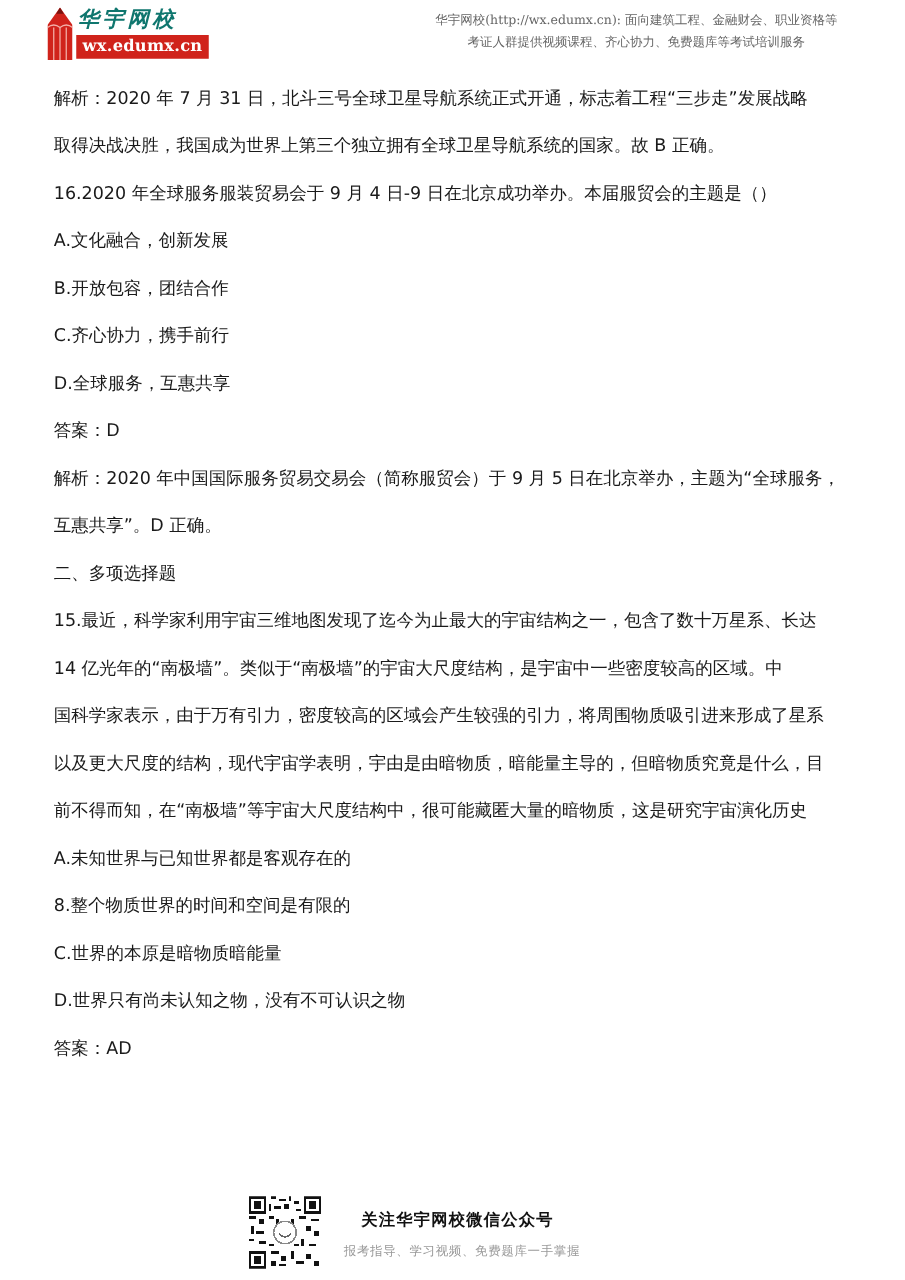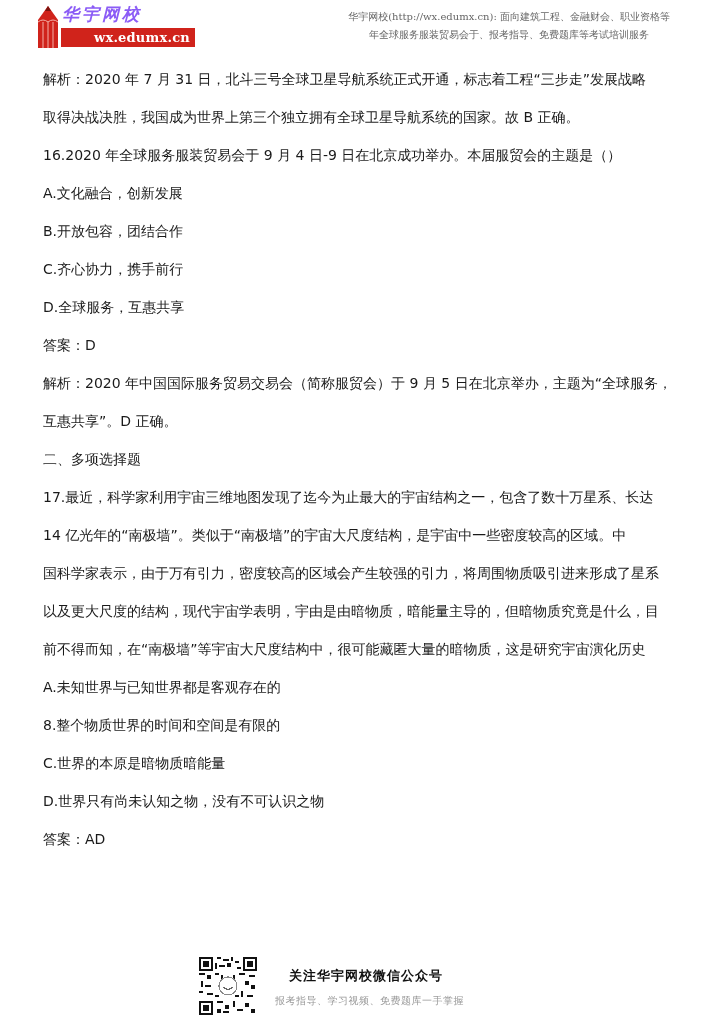--- a/index.html
+++ b/index.html
@@ -7,28 +7,28 @@
     width: 724px; height: 1024px; position: relative; overflow: hidden;
     font-family: "DejaVu Sans", "Liberation Sans", sans-serif;
     color: #1a1a1a;
   }
   
   .header { position: absolute; left: 0; top: 0; width: 724px; height: 52px; }
   .logo { position: absolute; left: 38px; top: 6px; width: 130px; height: 42px; }
   .logo-pencil { position: absolute; left: 0; top: 0; width: 20px; height: 42px; }
   .logo-title {
     position: absolute; left: 24px; top: 0px; height: 20px; line-height: 20px;
-    font-family: Liberation Mono, monospace; font-weight: bold; font-size: 17px;
-    color: #8b5cf6; letter-spacing: 3px; font-style: italic;
+    font-family: Liberation Serif, serif; font-weight: bold; font-size: 17px;
+    color: #0f766e; letter-spacing: 3px; font-style: italic;
   }
   .logo-url {
     position: absolute; left: 23px; top: 22px; width: 106px; height: 19px;
     background: #d0231b; color: #ffffff;
     font-family: "DejaVu Serif", serif; font-weight: bold; font-size: 13px;
-    line-height: 19px; text-align: center; letter-spacing: 0.2px; padding-left: 28px;
+    line-height: 19px; text-align: center; letter-spacing: 0.2px;
   }
   .header-info {
     position: absolute; right: 54px; top: 8px; text-align: center;
     font-family: "DejaVu Serif", serif; font-size: 10px; color: #666666;
     line-height: 18px;
   }
   .header-info div { white-space: nowrap; }
   
   .content { position: absolute; left: 43px; top: 60px; width: 640px; }
   .p { font-size: 14px; line-height: 38px; margin: 0; white-space: nowrap; }
@@ -56,40 +56,40 @@
       <line x1="5" y1="16" x2="5" y2="42" stroke="#f3b0a8" stroke-width="1"></line>
       <line x1="10" y1="16" x2="10" y2="42" stroke="#f3b0a8" stroke-width="1"></line>
       <line x1="15" y1="16" x2="15" y2="42" stroke="#f3b0a8" stroke-width="1"></line>
       <path d="M0,16 Q5,12 10,16 Q15,12 20,16" fill="none" stroke="#f3b0a8" stroke-width="1"></path>
     </svg>
     <div class="logo-title">华宇网校</div>
     <div class="logo-url">wx.edumx.cn</div>
   </div>
   <div class="header-info">
     <div>华宇网校(http://wx.edumx.cn):   面向建筑工程、金融财会、职业资格等</div>
-    <div>年全球服务服装贸易会于、报考指导、免费题库等考试培训服务</div>
+    <div>考证人群提供视频课程、齐心协力、免费题库等考试培训服务</div>
   </div>
 </div>
 
 <div class="content">
   <p class="p">解析：2020 年 7 月 31 日，北斗三号全球卫星导航系统正式开通，标志着工程“三步走”发展战略</p>
   <p class="p">取得决战决胜，我国成为世界上第三个独立拥有全球卫星导航系统的国家。故 B 正确。</p>
 
   <p class="p">16.2020 年全球服务服装贸易会于 9 月 4 日-9 日在北京成功举办。本届服贸会的主题是（）</p>
   <p class="p">A.文化融合，创新发展</p>
   <p class="p">B.开放包容，团结合作</p>
   <p class="p">C.齐心协力，携手前行</p>
   <p class="p">D.全球服务，互惠共享</p>
   <p class="p">答案：D</p>
   <p class="p">解析：2020  年中国国际服务贸易交易会（简称服贸会）于 9 月 5 日在北京举办，主题为“全球服务，</p>
   <p class="p">互惠共享”。D 正确。</p>
 
   <p class="section-title">二、多项选择题</p>
 
-  <p class="p">17.最近，科学家利用宇宙三维地图发现了迄今为止最大的宇宙结构之一，包含了数十万星系、长达</p>
+  <p class="p">15.最近，科学家利用宇宙三维地图发现了迄今为止最大的宇宙结构之一，包含了数十万星系、长达</p>
   <p class="p">14 亿光年的“南极墙”。类似于“南极墙”的宇宙大尺度结构，是宇宙中一些密度较高的区域。中</p>
   <p class="p">国科学家表示，由于万有引力，密度较高的区域会产生较强的引力，将周围物质吸引进来形成了星系</p>
   <p class="p">以及更大尺度的结构，现代宇宙学表明，宇由是由暗物质，暗能量主导的，但暗物质究竟是什么，目</p>
   <p class="p">前不得而知，在“南极墙”等宇宙大尺度结构中，很可能藏匿大量的暗物质，这是研究宇宙演化历史</p>
   <p class="p">A.未知世界与已知世界都是客观存在的</p>
   <p class="p">8.整个物质世界的时间和空间是有限的</p>
   <p class="p">C.世界的本原是暗物质暗能量</p>
   <p class="p">D.世界只有尚未认知之物，没有不可认识之物</p>
   <p class="p">答案：AD</p>
 </div>

